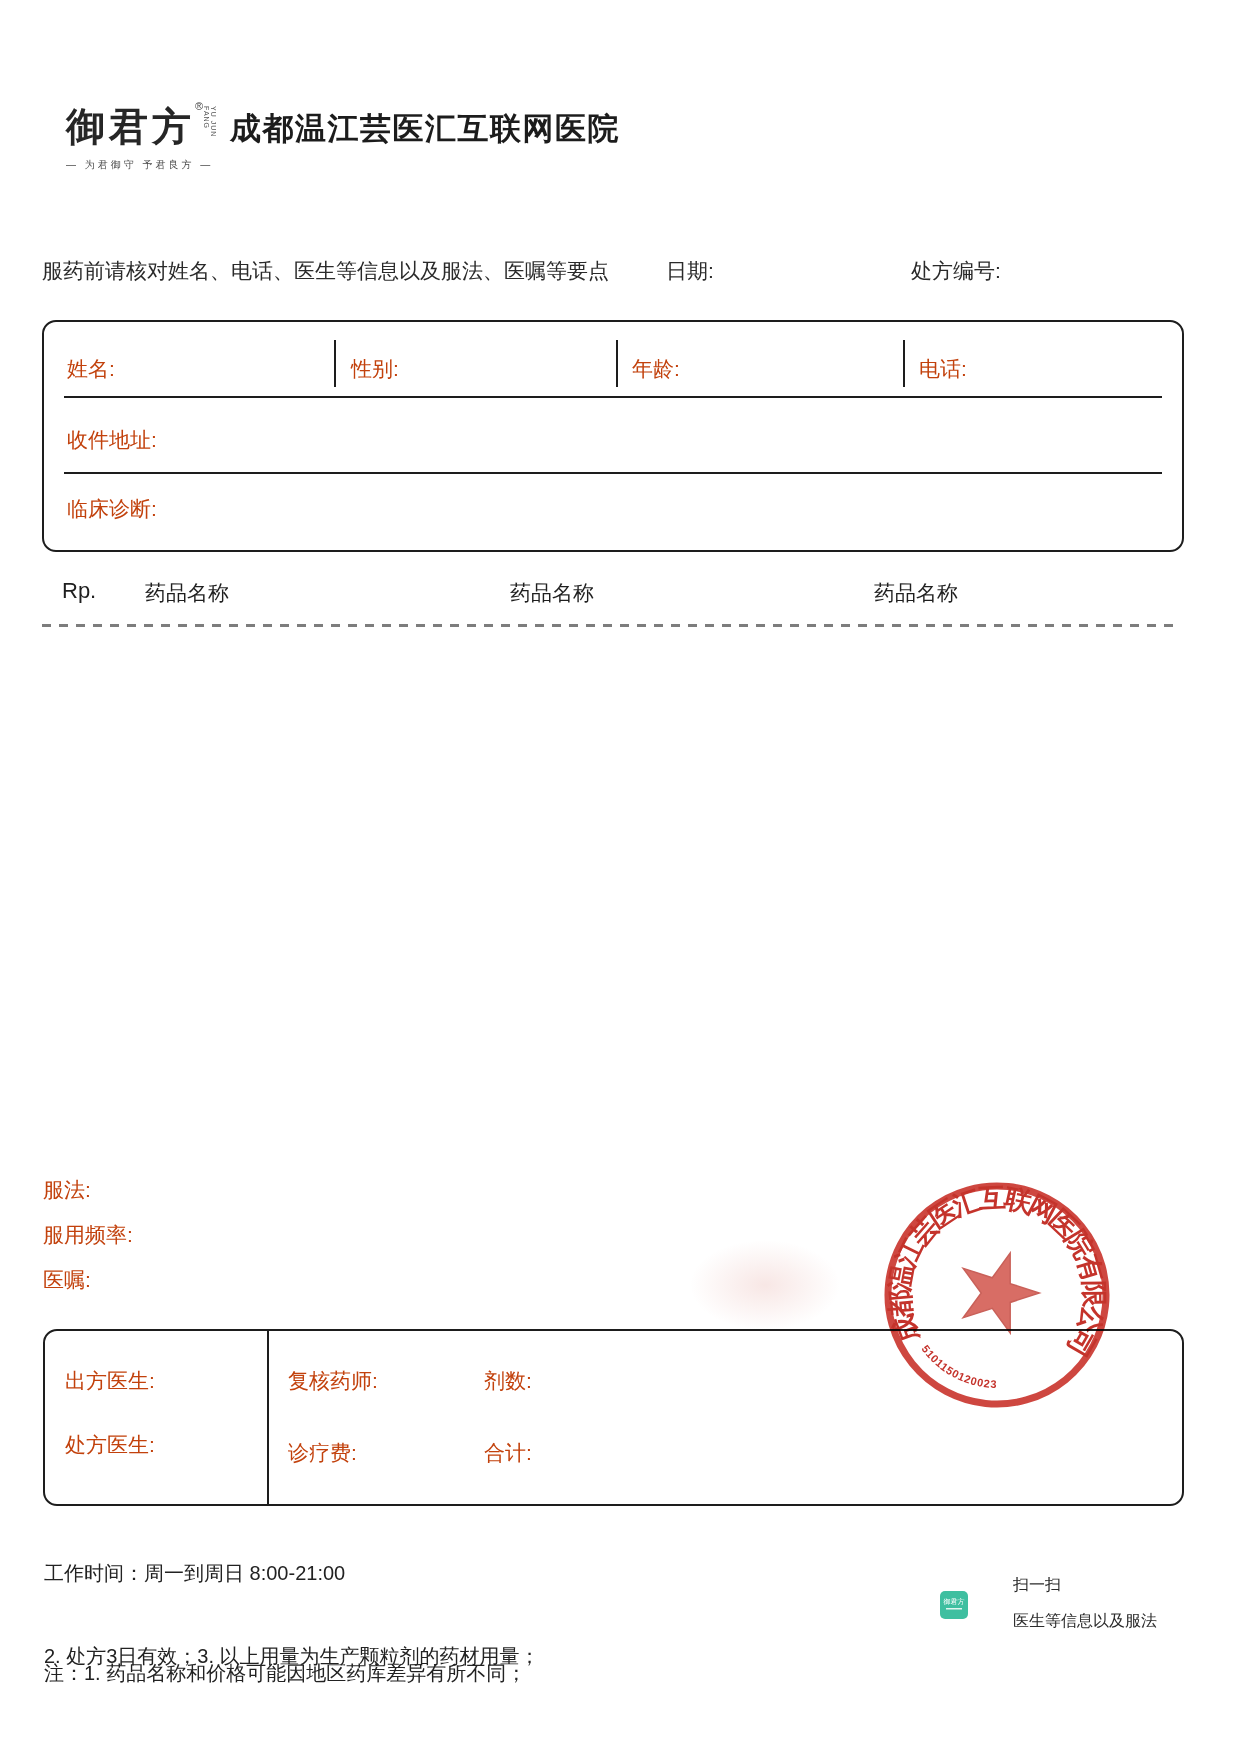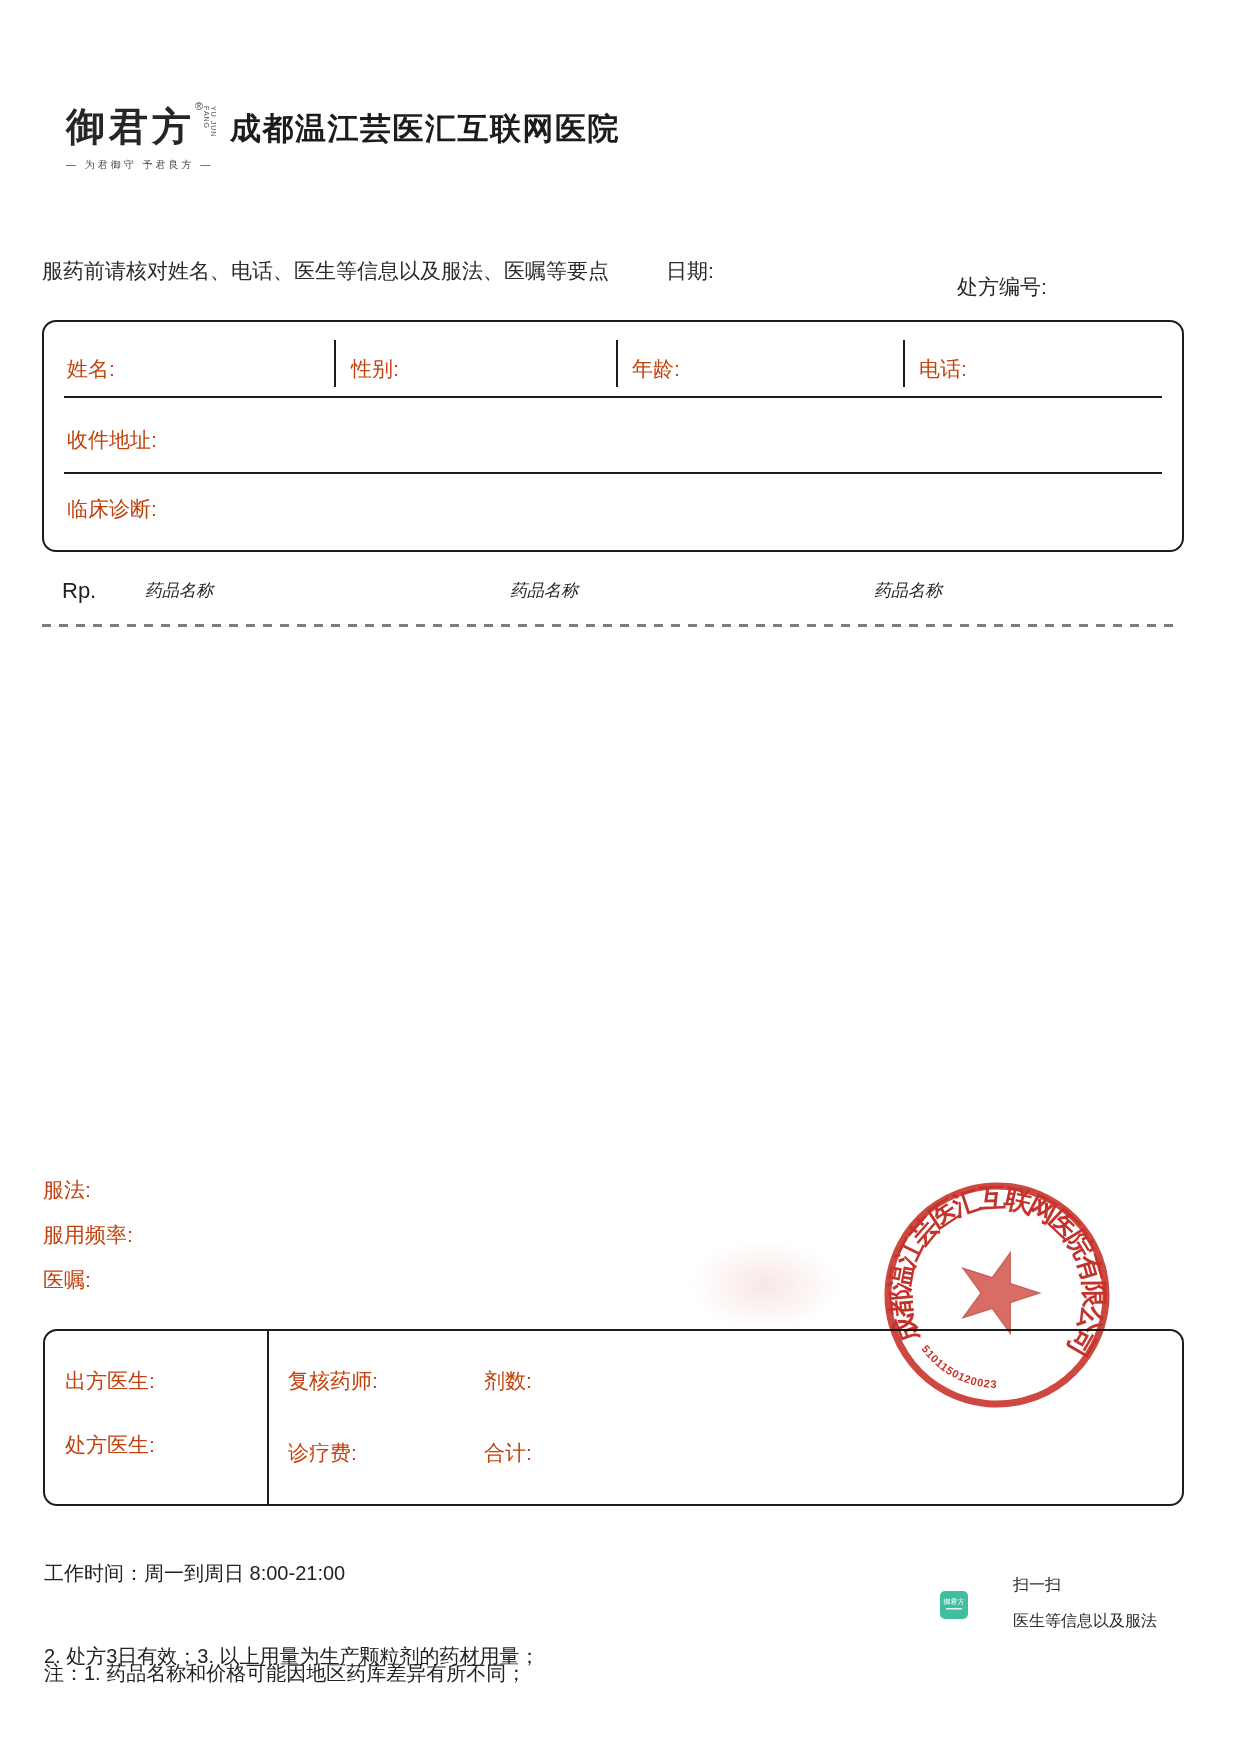--- a/index.html
+++ b/index.html
@@ -20,21 +20,21 @@
   .notice{font-size:21px;color:#2a2a2a;white-space:nowrap;}
 
   
   .box{position:absolute;border:2px solid #1d1d1d;border-radius:14px;background:transparent;}
   .label{position:absolute;font-size:21px;color:#c2410c;white-space:nowrap;}
   .vline{position:absolute;width:2px;background:#1d1d1d;}
   .hline{position:absolute;height:2px;background:#1d1d1d;}
 
   
   .rp-label{font-size:22px;color:#1f1f1f;}
-  .rp-col{font-size:17px;color:#1f1f1f;font-style:italic;}
+  .rp-col{font-size:21px;color:#1f1f1f;}
   .dashed{
     position:absolute;height:3px;
     background:repeating-linear-gradient(90deg,#7d7d7d 0 9px,transparent 9px 17px);
   }
 
   
   .stamp{mix-blend-mode:multiply;opacity:.93;}
   .smudge{position:absolute;width:150px;height:90px;border-radius:50%;
     background:radial-gradient(closest-side,rgba(214,120,110,.18),rgba(214,120,110,0));}
 
@@ -48,21 +48,21 @@
 <div class="page">
 
   <div class="abs" style="left:66px;top:100px;">
     <span class="logo-main">御君方</span><span class="logo-reg">®</span><span class="logo-vertical" style="height:34px;display:inline-block;">YU JUN FANG</span>
     <div class="logo-tagline" style="margin-top:4px;">— 为君御守 予君良方 —</div>
   </div>
   <div class="abs page-title" style="left:230px;top:108px;">成都温江芸医汇互联网医院</div>
 
   <div class="abs notice" style="left:42px;top:257px;">服药前请核对姓名、电话、医生等信息以及服法、医嘱等要点</div>
   <div class="abs notice" style="left:666px;top:257px;">日期:</div>
-  <div class="abs notice" style="left:957px;top:257px;margin-top:16px;">处方编号:</div>
+  <div class="abs notice" style="left:911px;top:257px;">处方编号:</div>
 
   <div class="box" style="left:42px;top:320px;width:1138px;height:228px;">
     <div class="label" style="left:23px;top:33px;">姓名:</div>
     <div class="vline" style="left:290px;top:18px;height:47px;"></div>
     <div class="label" style="left:307px;top:33px;">性别:</div>
     <div class="vline" style="left:572px;top:18px;height:47px;"></div>
     <div class="label" style="left:588px;top:33px;">年龄:</div>
     <div class="vline" style="left:859px;top:18px;height:47px;"></div>
     <div class="label" style="left:875px;top:33px;">电话:</div>
 

